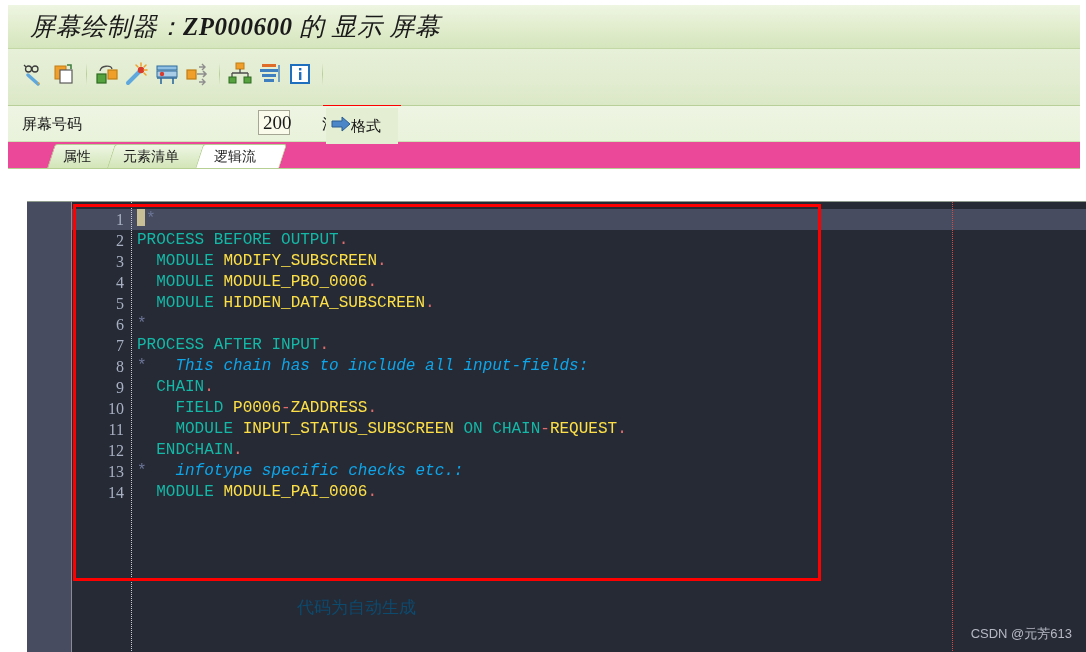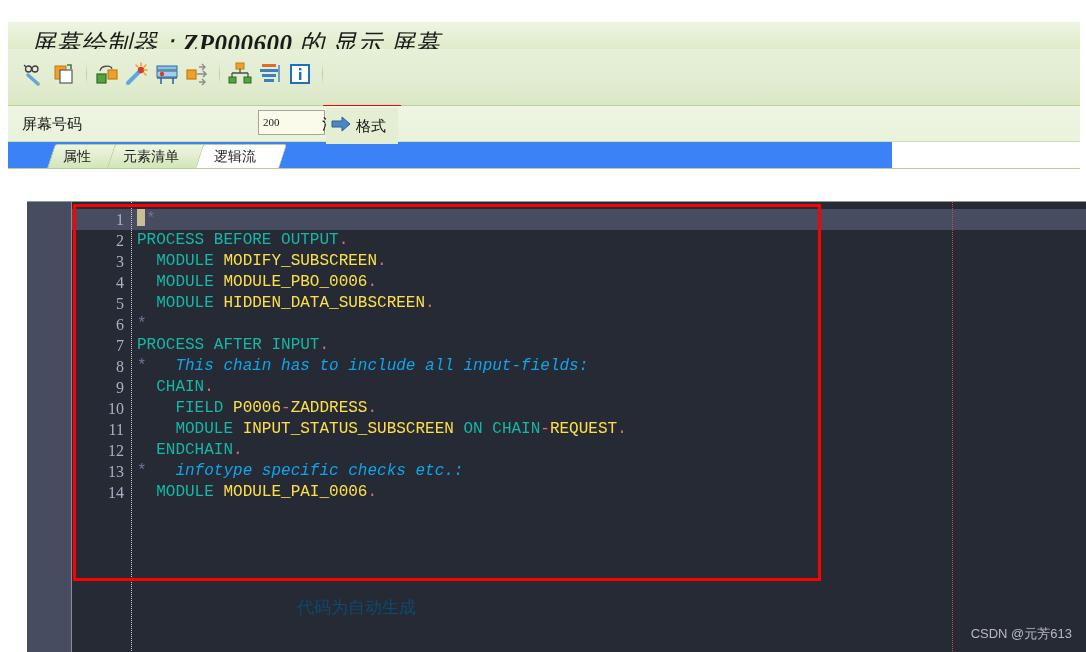--- a/index.html
+++ b/index.html
@@ -17,21 +17,20 @@
     background:#ffffff;
   }
 
   
   .titlebar{
     position:absolute;left:8px;top:5px;width:1072px;height:44px;
     background:linear-gradient(to bottom,#eef5e2 0%,#e3eed0 45%,#d5e6bd 100%);
     border-bottom:1px solid #c2d7a5;
     display:flex;align-items:center;
     box-sizing:border-box;
-    margin-top:17px;
   }
   .title-text{
     padding-left:22px;
     font-family:"Liberation Serif","DejaVu Serif",serif;
     font-style:italic;
     font-size:25px;
     color:#1a1a1a;
     white-space:nowrap;
     letter-spacing:.5px;
   }
@@ -56,21 +55,21 @@
   }
 
   
   .fmt-wrap{
     position:absolute;left:315px;top:56px;width:78px;height:42px;
     border:3px solid #ff0000;
     box-sizing:border-box;
   }
   .fmt-btn{
     position:absolute;left:318px;top:59px;width:72px;height:36px;
-    display:flex;align-items:center;gap:5px;
+    display:flex;align-items:center;
     background:#e4eed3;
     border:1px solid transparent;
     box-sizing:border-box;
     padding-left:4px;
     cursor:pointer;
     z-index:3;
   }
   .fmt-label{font-size:15px;color:#111;white-space:nowrap;}
 
   .tb-text{
@@ -87,34 +86,34 @@
 
   
   .scr-row{
     position:absolute;left:8px;top:106px;width:1072px;height:36px;
     background:linear-gradient(to bottom,#eef5e3,#e9f2db);
     border-bottom:1px solid #cfe0b4;
     box-sizing:border-box;
   }
   .scr-label{position:absolute;left:14px;top:9px;font-size:15px;color:#111;}
   .scr-input{
-    position:absolute;left:250px;top:4px;width:67px;height:25px;
+    position:absolute;left:250px;top:4px;width:32px;height:25px;
     background:#fbfbec;border:1px solid #a6a694;
     box-sizing:border-box;
     font-family:"Liberation Serif","DejaVu Serif",serif;
-    font-size:11px;color:#1a1a1a;
+    font-size:19px;color:#1a1a1a;
     text-align:left;padding:1px 4px;
     line-height:21px;
   }
   .scr-state{position:absolute;left:314px;top:9px;font-size:15px;color:#111;}
 
   
   .tabstrip{
-    position:absolute;left:8px;top:142px;width:884px;height:28px;
-    background:#3b82f6;
+    position:absolute;left:8px;top:142px;width:1072px;height:28px;
+    background:#ec4899;
     box-sizing:border-box;
   }
   .tab{
     position:absolute;top:2px;height:26px;
     display:flex;align-items:center;justify-content:center;
     font-size:14px;color:#1b1b1b;
     cursor:pointer;
     box-sizing:border-box;
   }
   .tab .skew{

